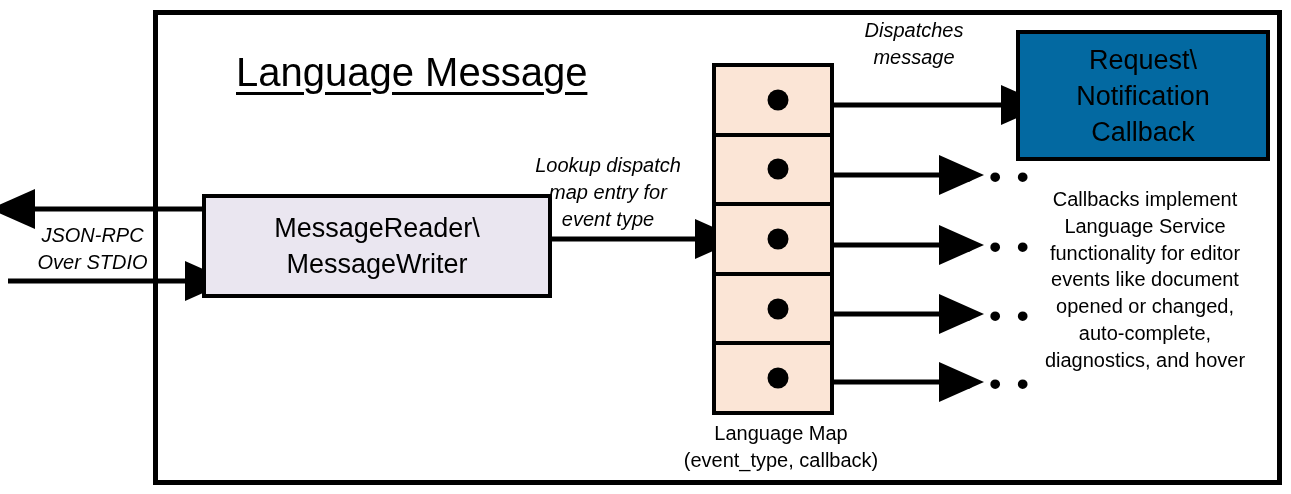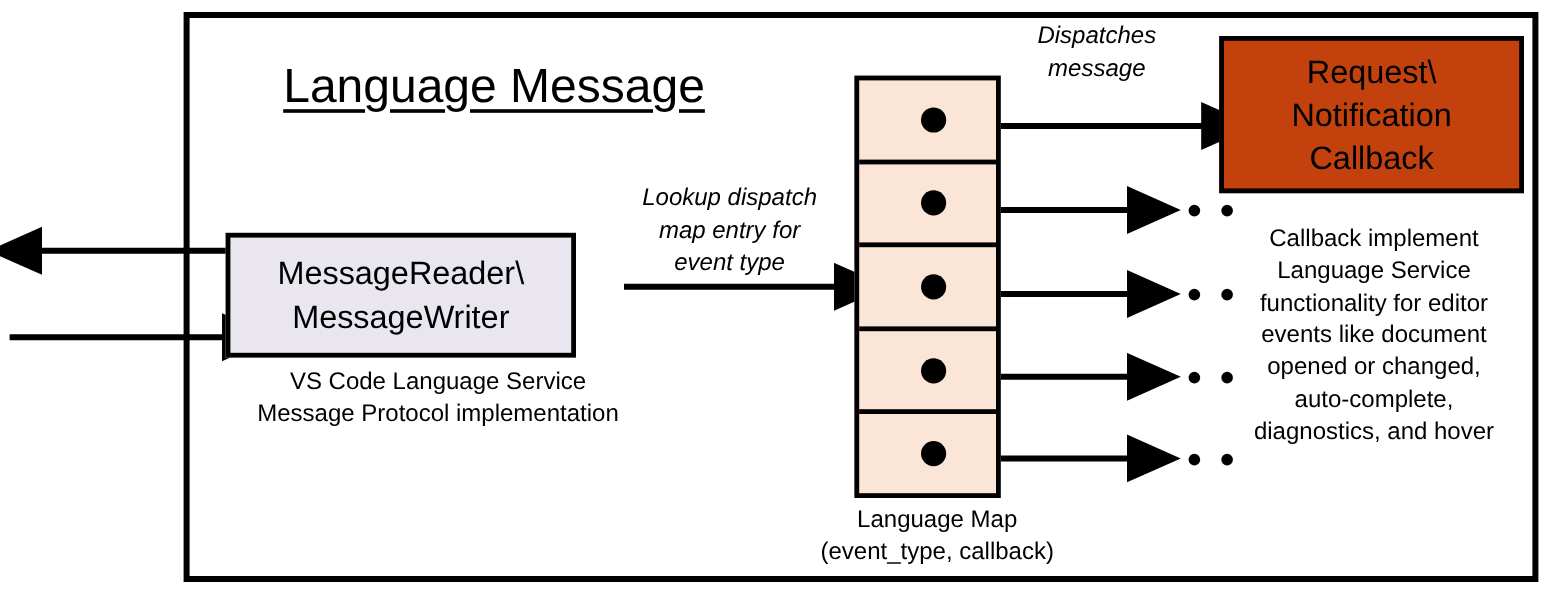--- a/index.html
+++ b/index.html
@@ -48,34 +48,34 @@
   
   .node-box {
     box-sizing: border-box;
     border: 4px solid #000000;
     display: flex;
     align-items: center;
     justify-content: center;
     text-align: center;
   }
   #messagereader-box {
-    left: 188px;
+    left: 202px;
     top: 194px;
-    width: 292px;
+    width: 350px;
     height: 104px;
     background: #eae6f0;
     font-size: 27px;
     line-height: 36px;
   }
   #callback-box {
     left: 1016px;
     top: 30px;
     width: 254px;
     height: 131px;
-    background: #c2410c;
+    background: #0369a1;
     font-size: 27px;
     line-height: 36px;
   }
 
   
   .caption {
     text-align: center;
     font-size: 20px;
     line-height: 27px;
     white-space: pre-line;
@@ -216,23 +216,23 @@
   </svg>
 
   <div id="server-frame" class="abs"></div>
 
   <div id="server-title" class="abs">Language Message</div>
 
   <div id="messagereader-box" class="abs node-box">
     <span style="white-space: pre-line;">MessageReader\
 MessageWriter</span>
   </div>
-  <div id="messagereader-caption" class="abs caption">VS Code Language Service
-Message Protocol implementation</div>
-
+
+  <div id="label-jsonrpc" class="abs edge-label">JSON-RPC
+Over STDIO</div>
 
   <div id="label-dispatches" class="abs edge-label">Dispatches
 message</div>
 
   <div id="label-lookup" class="abs edge-label">Lookup dispatch
 map entry for
 event type</div>
 
   <div id="dispatch-map" class="abs">
     <div class="dm-row">
@@ -257,21 +257,21 @@
   <div class="abs ellipsis" style="left:962px; top:166px;">• • •</div>
   <div class="abs ellipsis" style="left:962px; top:236px;">• • •</div>
   <div class="abs ellipsis" style="left:962px; top:305px;">• • •</div>
   <div class="abs ellipsis" style="left:962px; top:373px;">• • •</div>
 
   <div id="callback-box" class="abs node-box">
     <span style="white-space: pre-line;">Request\
 Notification
 Callback</span>
   </div>
-  <div id="callback-desc" class="abs caption">Callback implement
+  <div id="callback-desc" class="abs caption">Callbacks implement
 Language Service
 functionality for editor
 events like document
 opened or changed,
 auto-complete,
 diagnostics, and hover</div>
 
 </div>
 
 </body></html>

